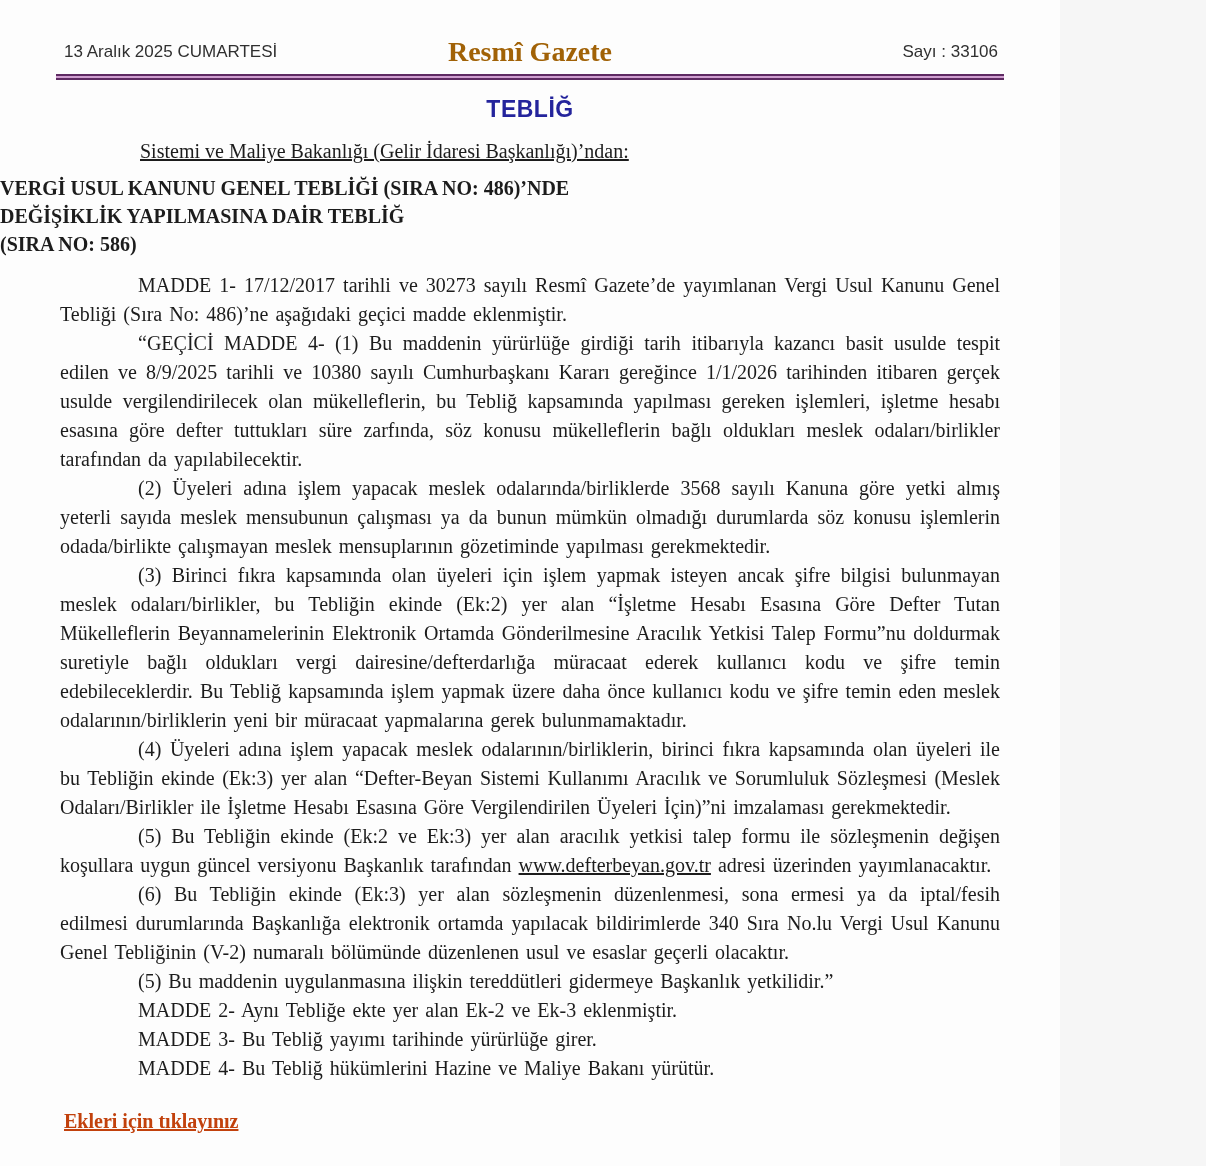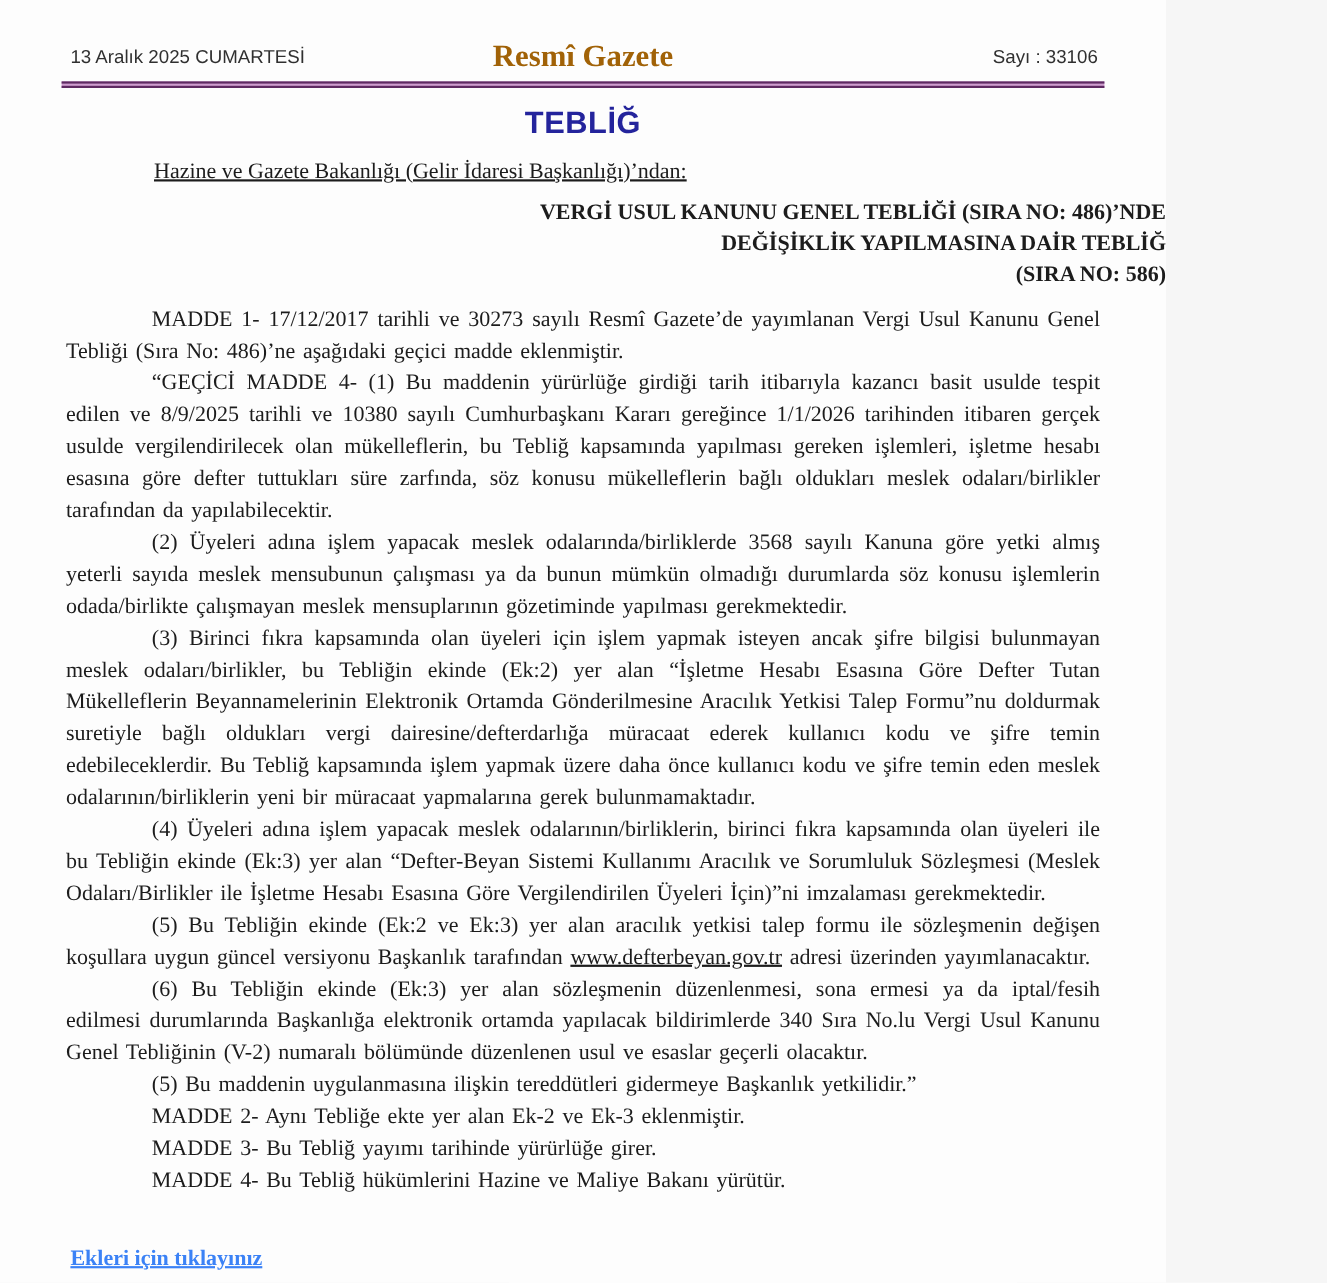--- a/index.html
+++ b/index.html
@@ -43,75 +43,74 @@
     height: 2px;
     background: #cf9ecf;
     border-top: 2px solid #5e2a62;
     border-bottom: 2px solid #5e2a62;
   }
   
   .section-heading {
     margin-top: 16px;
     text-align: center;
     font-family: "Liberation Sans", sans-serif;
-    font-weight: bold; font-size: 28px;
+    font-weight: bold; font-size: 23px;
     letter-spacing: 0.5px;
     color: #24249c;
   }
   .from-line {
     margin: 17px 60px 0 140px;
     font-size: 20px;
     text-decoration: underline;
   }
   .doc-title {
     margin-top: 11px;
-    text-align: right;
+    text-align: left;
     font-weight: bold;
     font-size: 20px;
     line-height: 28px;
-    padding-left: 12px;
   }
   
   .docbody {
     margin: 13px 60px 0 60px;
     font-size: 20px;
     line-height: 29px;
     text-align: justify;
     word-spacing: 2px;
   }
   .para { text-indent: 78px; }
   .b { font-weight: normal; }
   .u { text-decoration: underline; }
   
   .attachments {
     display: inline-block;
-    margin: 45px 0 0 64px;
+    margin: 27px 0 0 64px;
     font-size: 20px;
     font-weight: bold;
-    color: #3b82f6;
+    color: #c2410c;
     text-decoration: underline;
     cursor: pointer;
   }
 </style>
 </head>
 <body>
 
 <div class="page">
 
   <div class="header">
     <div class="gdate">13 Aralık 2025 CUMARTESİ</div>
     <div class="masthead">Resmî Gazete</div>
     <div class="issue">Sayı : 33106</div>
   </div>
 
   <div class="rule"></div>
 
   <div class="section-heading">TEBLİĞ</div>
 
-  <div class="from-line">Hazine ve Gazete Bakanlığı (Gelir İdaresi Başkanlığı)’ndan:</div>
+  <div class="from-line">Sistemi ve Maliye Bakanlığı (Gelir İdaresi Başkanlığı)’ndan:</div>
 
   <div class="doc-title">
     <div>VERGİ USUL KANUNU GENEL TEBLİĞİ (SIRA NO: 486)’NDE</div>
     <div>DEĞİŞİKLİK YAPILMASINA DAİR TEBLİĞ</div>
     <div>(SIRA NO: 586)</div>
   </div>
 
   <div class="docbody">
       <div class="para"><span class="b">MADDE 1- </span><span>17/12/2017 tarihli ve 30273 sayılı Resmî Gazete’de yayımlanan Vergi Usul Kanunu Genel Tebliği (Sıra No: 486)’ne aşağıdaki geçici madde eklenmiştir.</span></div>
       <div class="para"><span>“GEÇİCİ MADDE 4- (1) Bu maddenin yürürlüğe girdiği tarih itibarıyla kazancı basit usulde tespit edilen ve 8/9/2025 tarihli ve 10380 sayılı Cumhurbaşkanı Kararı gereğince 1/1/2026 tarihinden itibaren gerçek usulde vergilendirilecek olan mükelleflerin, bu Tebliğ kapsamında yapılması gereken işlemleri, işletme hesabı esasına göre defter tuttukları süre zarfında, söz konusu mükelleflerin bağlı oldukları meslek odaları/birlikler tarafından da yapılabilecektir.</span></div>

